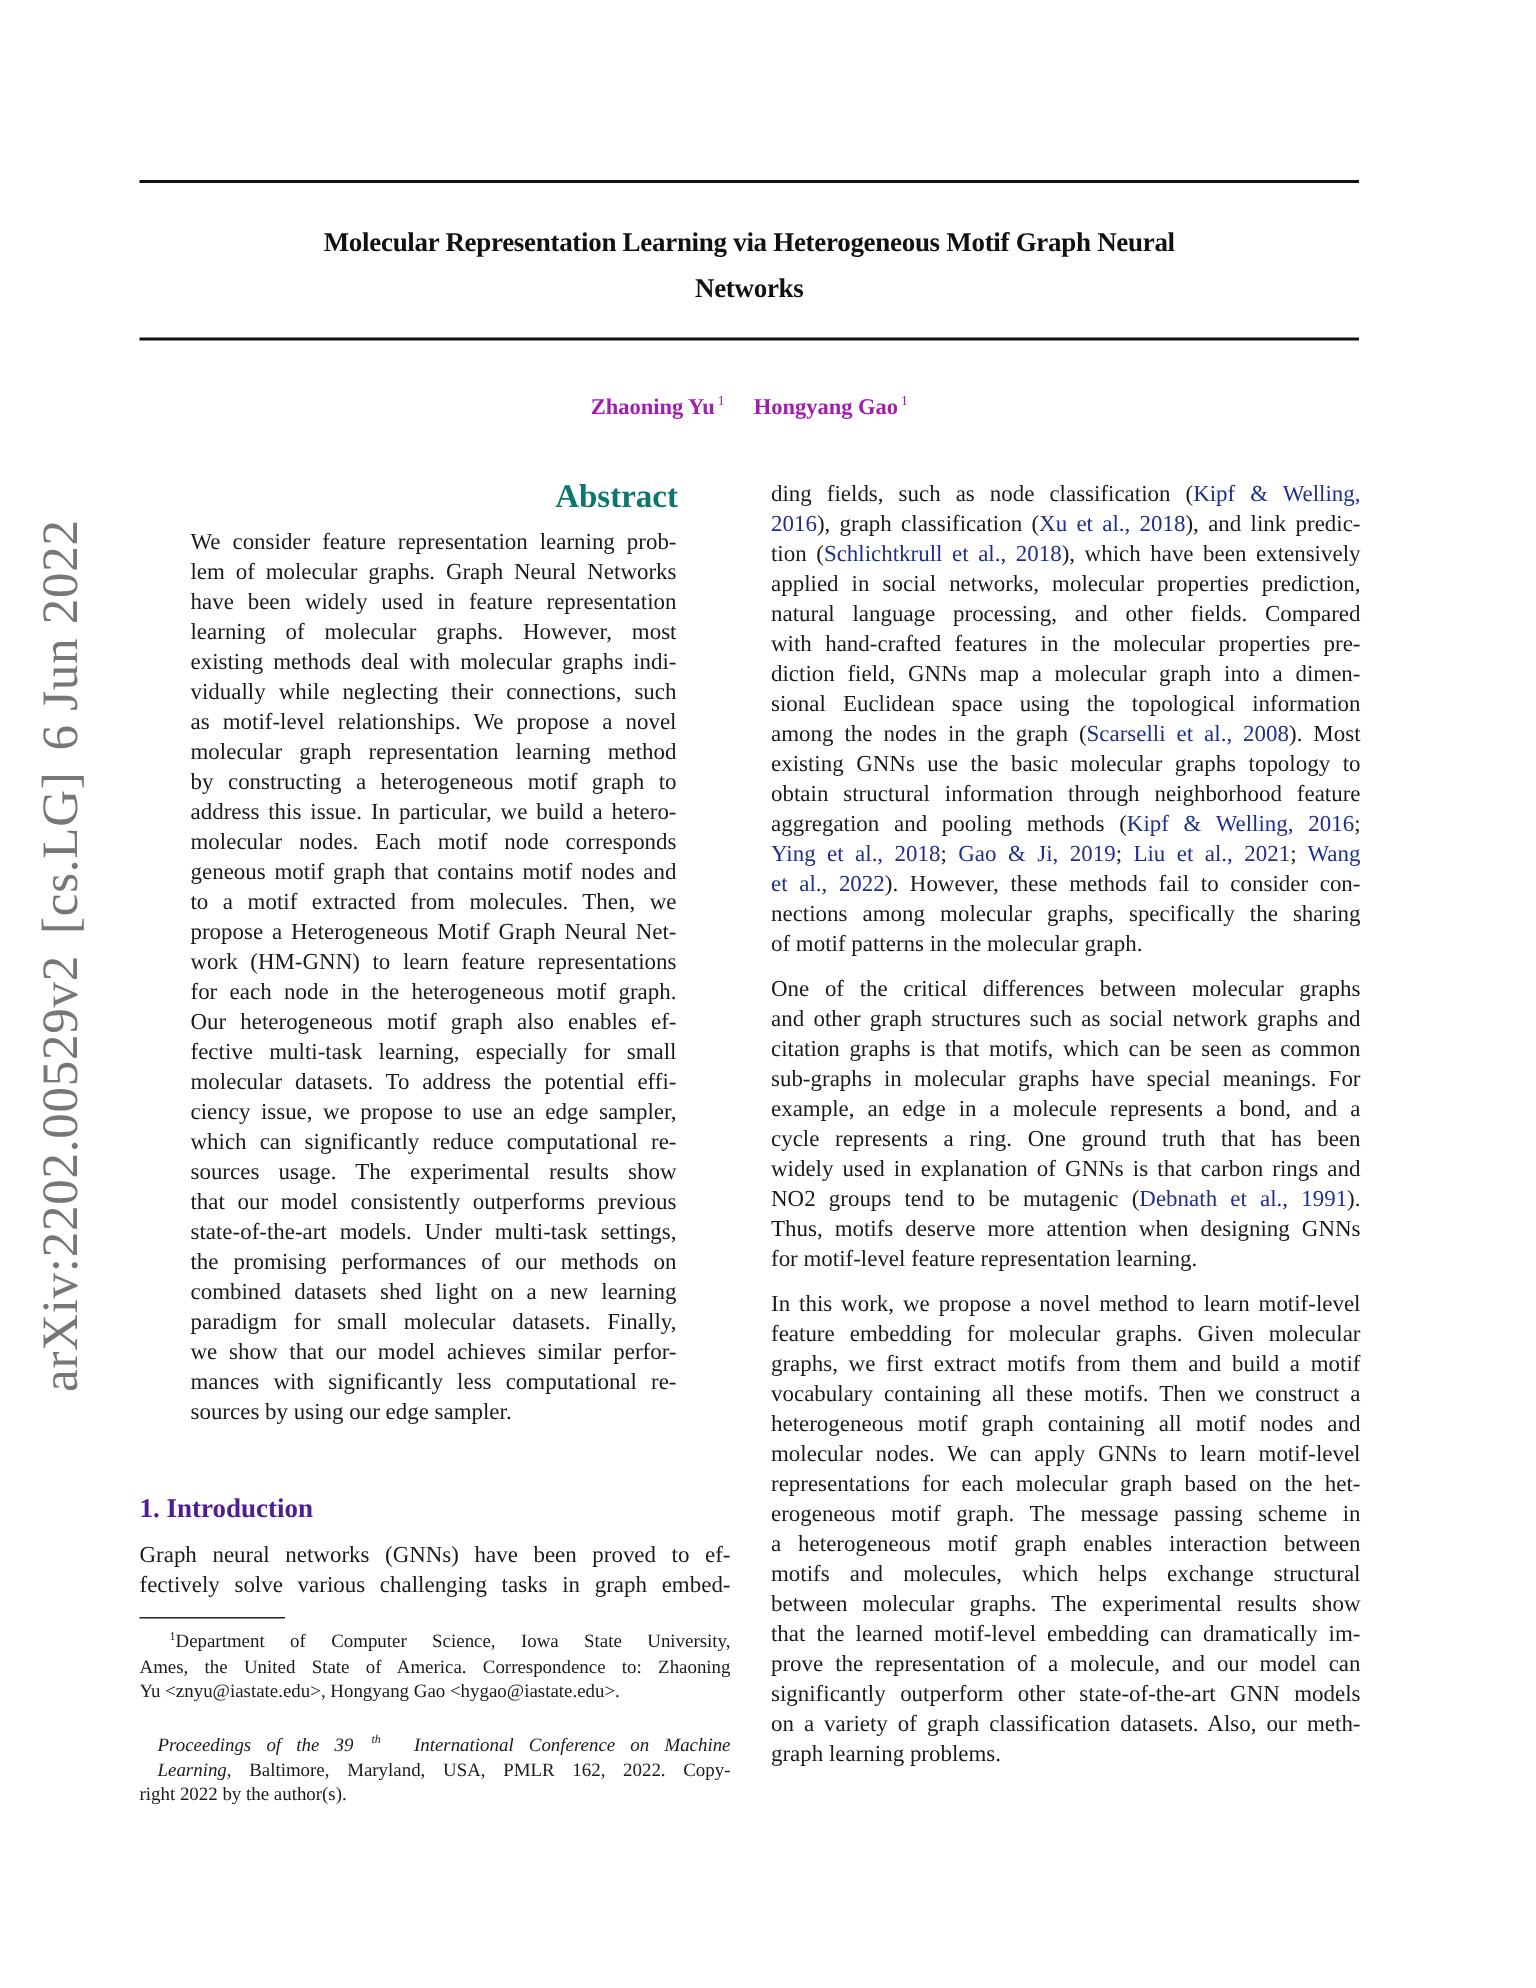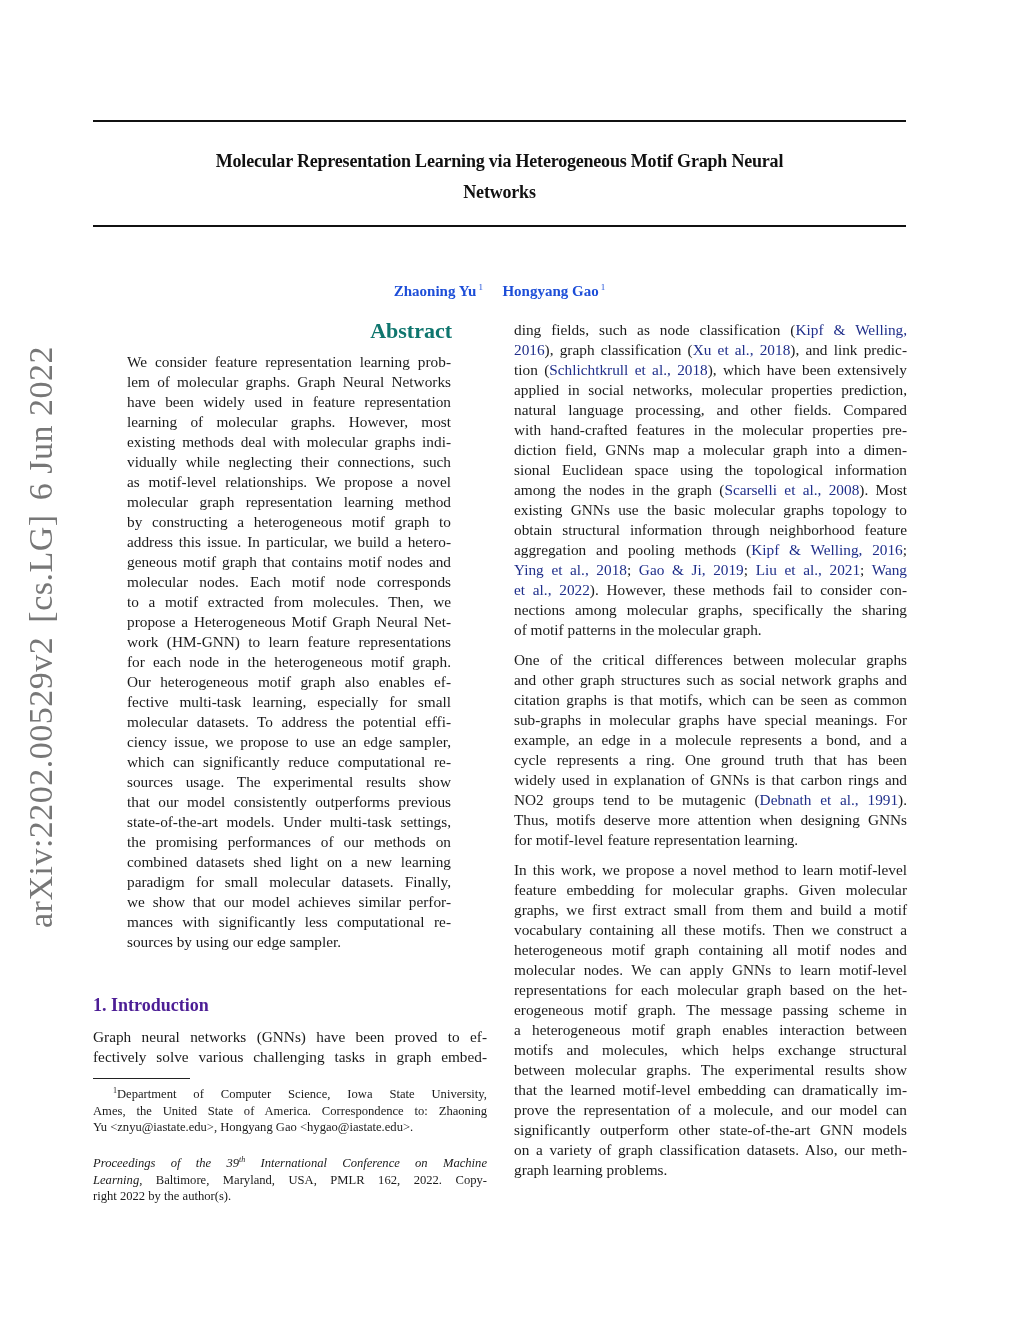--- a/index.html
+++ b/index.html
@@ -4,42 +4,42 @@
 <style>
   html, body { margin: 0; padding: 0; background: #ffffff; }
   body { width: 1024px; height: 1325px; position: relative; overflow: hidden;
          font-family: "Liberation Serif", "DejaVu Serif", serif; color: #1a1a1a; }
   .rule { position: absolute; left: 93px; width: 813px; height: 2px; background: #111; }
   #rule-top { top: 120px; }
   #rule-bottom { top: 225px; }
   .title { position: absolute; left: 93px; width: 813px; top: 146px; text-align: center;
            font-weight: bold; font-size: 18px; line-height: 31px; color: #111; letter-spacing: -0.2px; }
   .authors { position: absolute; left: 93px; width: 813px; top: 262px; text-align: center;
-             font-weight: bold; font-size: 15px; color: #1d4ed8; margin-top: 20px; }
+             font-weight: bold; font-size: 15px; color: #a21caf; }
   .authors sup { font-weight: normal; font-size: 9px; vertical-align: 6px; margin-left: 2px; }
   .authors .gap { display: inline-block; width: 12px; }
   .arxiv { position: absolute; left: 22px; top: 928px; transform: rotate(-90deg); transform-origin: 0 0;
            font-size: 34px; color: #777; white-space: nowrap; letter-spacing: 0.5px; }
   .arxiv .sp { display: inline-block; width: 14px; }
   .abs-head { position: absolute; left: 127px; width: 325px; top: 318px; text-align: right;
               font-weight: bold; font-size: 22px; color: #0f766e; }
   .col-lines { position: absolute; font-size: 15.3px; line-height: 20px; }
   .col-lines .ln { display: block; white-space: nowrap; text-align: justify; text-align-last: justify; }
   .col-lines .ln.last { text-align-last: left; }
   #abstract { left: 127px; width: 324px; top: 352px; }
   #intro-left { left: 93px; width: 394px; top: 1027px; }
   .sec-head { position: absolute; left: 93px; top: 995px; font-weight: bold; font-size: 18px; color: #4c1d95; }
   .fn-rule { position: absolute; left: 93px; top: 1078px; width: 97px; height: 1px; background: #222; }
   .footnote { position: absolute; left: 93px; width: 394px; top: 1083px; font-size: 12.6px; line-height: 16.5px; }
   .footnote .ln { display: block; white-space: nowrap; text-align: justify; text-align-last: justify; }
   .footnote .ln.last { text-align-last: left; }
   .footnote .indent { padding-left: 20px; }
   .footnote sup { font-size: 8px; vertical-align: 5px; }
   #proc { top: 1152px; }
-  .it { font-style: italic; }
+  .it { font-style: italic; margin-left: 12px; }
   #right-col { left: 514px; width: 393px; top: 320px; }
   .para-gap { display: block; height: 10px; }
   .cite { color: #1f2e8a; }
 </style>
 </head>
 <body>
 
 <div class="rule" id="rule-top"></div>
 <div class="title">
   <div>Molecular Representation Learning via Heterogeneous Motif Graph Neural</div>
@@ -62,22 +62,22 @@
     <span class="ln">We consider feature representation learning prob-</span>
     <span class="ln">lem of molecular graphs. Graph Neural Networks</span>
     <span class="ln">have been widely used in feature representation</span>
     <span class="ln">learning of molecular graphs.  However, most</span>
     <span class="ln">existing methods deal with molecular graphs indi-</span>
     <span class="ln">vidually while neglecting their connections, such</span>
     <span class="ln">as motif-level relationships. We propose a novel</span>
     <span class="ln">molecular graph representation learning method</span>
     <span class="ln">by constructing a heterogeneous motif graph to</span>
     <span class="ln">address this issue. In particular, we build a hetero-</span>
+    <span class="ln">molecular nodes.  Each motif node corresponds</span>
     <span class="ln">geneous motif graph that contains motif nodes and</span>
-    <span class="ln">molecular nodes.  Each motif node corresponds</span>
     <span class="ln">to a motif extracted from molecules.  Then, we</span>
     <span class="ln">propose a Heterogeneous Motif Graph Neural Net-</span>
     <span class="ln">work (HM-GNN) to learn feature representations</span>
     <span class="ln">for each node in the heterogeneous motif graph.</span>
     <span class="ln">Our heterogeneous motif graph also enables ef-</span>
     <span class="ln">fective multi-task learning, especially for small</span>
     <span class="ln">molecular datasets. To address the potential effi-</span>
     <span class="ln">ciency issue, we propose to use an edge sampler,</span>
     <span class="ln">which can significantly reduce computational re-</span>
     <span class="ln">sources usage.  The experimental results show</span>
@@ -133,21 +133,21 @@
     <span class="ln"><span>sub-graphs in molecular graphs have special meanings. For</span></span>
     <span class="ln"><span>example, an edge in a molecule represents a bond, and a</span></span>
     <span class="ln"><span>cycle represents a ring.  One ground truth that has been</span></span>
     <span class="ln"><span>widely used in explanation of GNNs is that carbon rings and</span></span>
     <span class="ln"><span>NO2 groups tend to be mutagenic (</span><span class="cite">Debnath et al., 1991</span><span>).</span></span>
     <span class="ln"><span>Thus, motifs deserve more attention when designing GNNs</span></span>
     <span class="ln last"><span>for motif-level feature representation learning.</span></span>
     <span class="para-gap"></span>
     <span class="ln"><span>In this work, we propose a novel method to learn motif-level</span></span>
     <span class="ln"><span>feature embedding for molecular graphs. Given molecular</span></span>
-    <span class="ln"><span>graphs, we first extract small from them and build a motif</span></span>
+    <span class="ln"><span>graphs, we first extract motifs from them and build a motif</span></span>
     <span class="ln"><span>vocabulary containing all these motifs. Then we construct a</span></span>
     <span class="ln"><span>heterogeneous motif graph containing all motif nodes and</span></span>
     <span class="ln"><span>molecular nodes. We can apply GNNs to learn motif-level</span></span>
     <span class="ln"><span>representations for each molecular graph based on the het-</span></span>
     <span class="ln"><span>erogeneous motif graph.  The message passing scheme in</span></span>
     <span class="ln"><span>a heterogeneous motif graph enables interaction between</span></span>
     <span class="ln"><span>motifs and molecules, which helps exchange structural</span></span>
     <span class="ln"><span>between molecular graphs. The experimental results show</span></span>
     <span class="ln"><span>that the learned motif-level embedding can dramatically im-</span></span>
     <span class="ln"><span>prove the representation of a molecule, and our model can</span></span>

